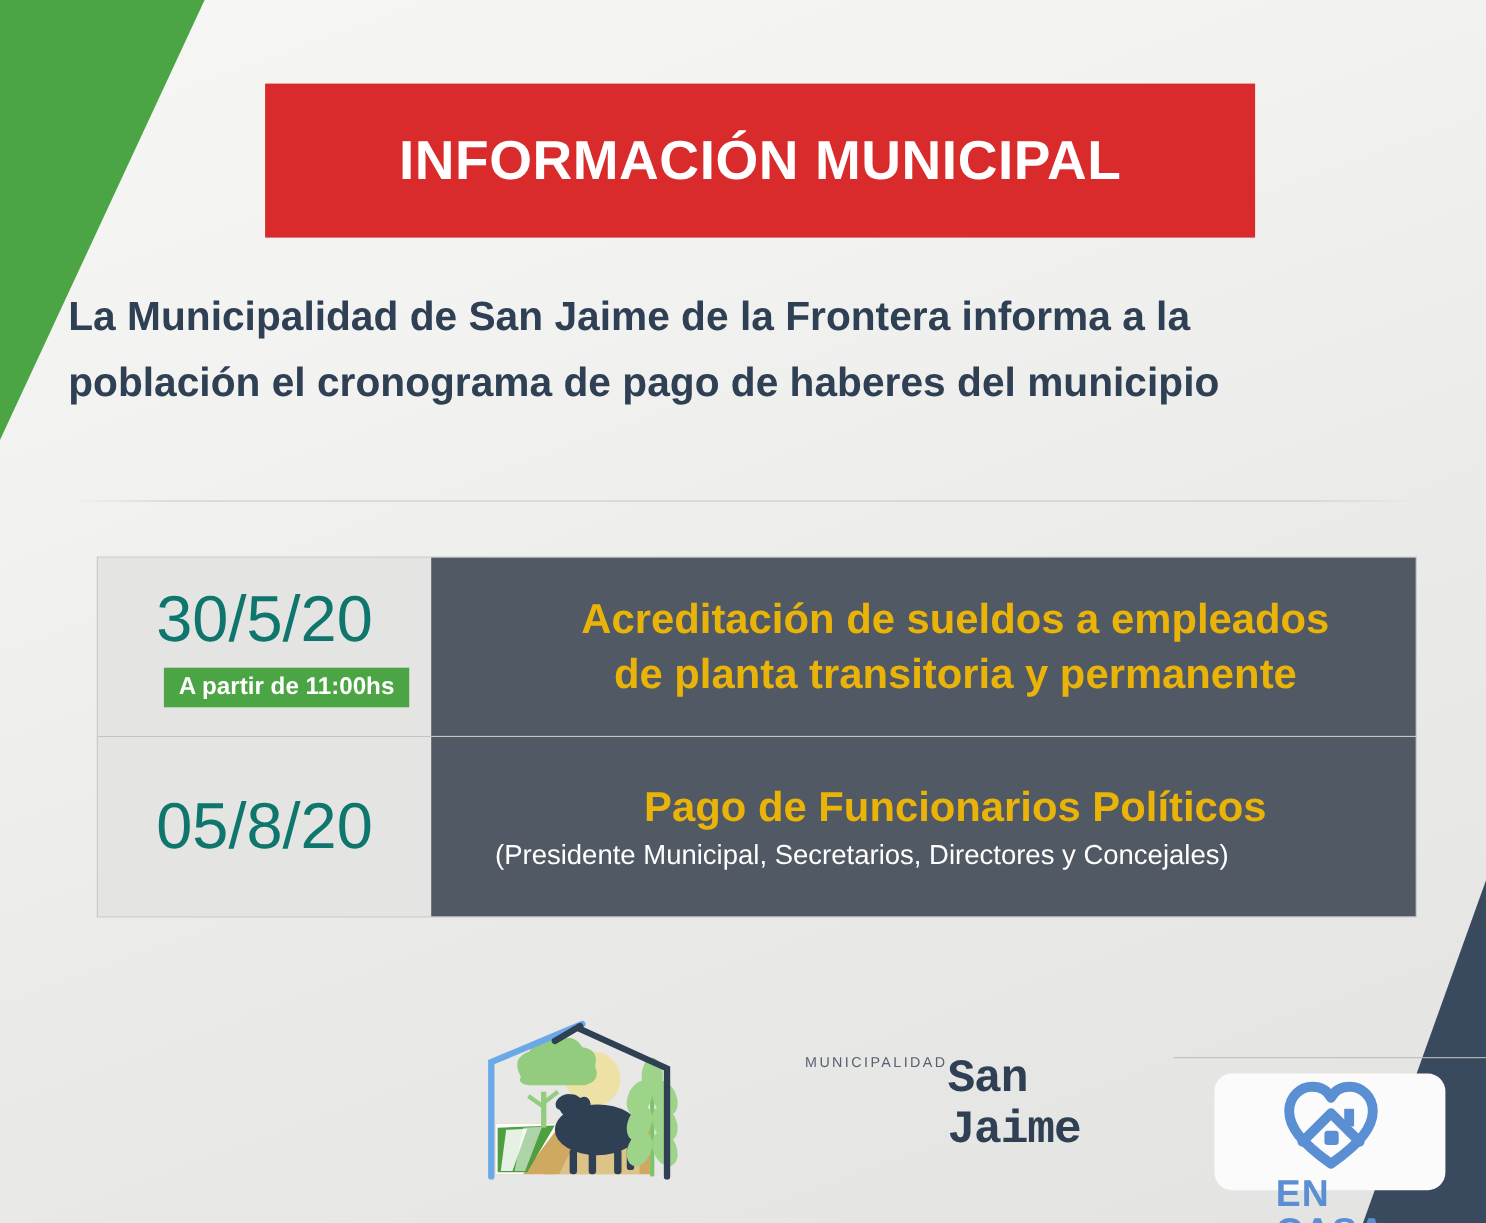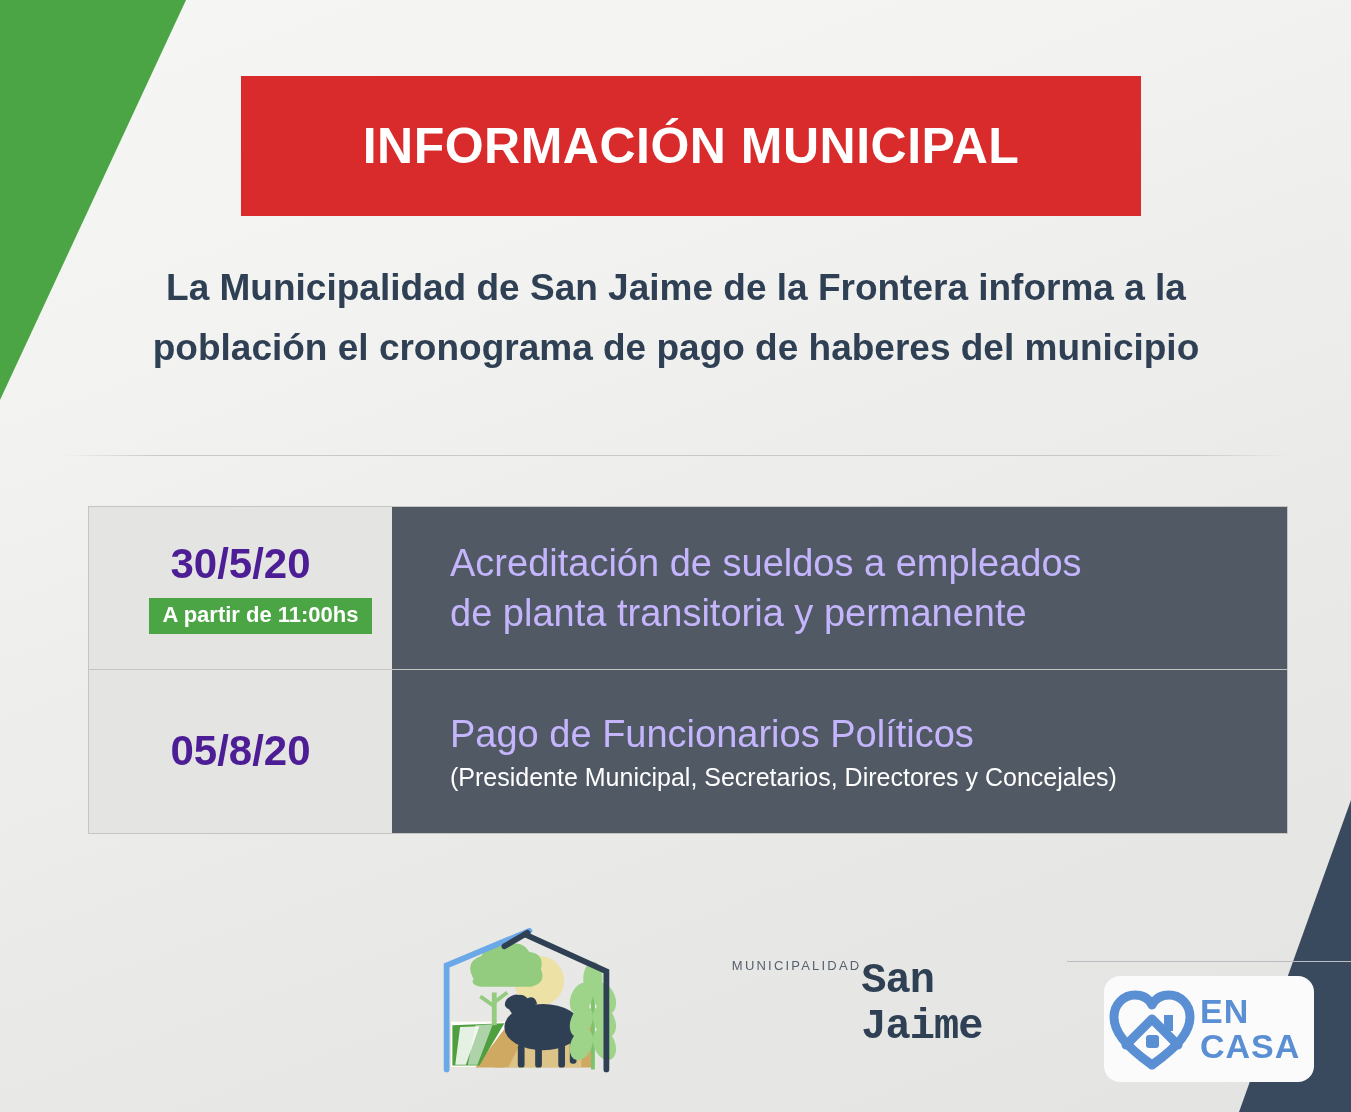--- a/index.html
+++ b/index.html
@@ -34,21 +34,20 @@
     color:#ffffff;
     font-size:50px;
     font-weight:bold;
     letter-spacing:0.5px;
     line-height:1;
     white-space:nowrap;
   }
   
   .intro{
     position:absolute;left:62px;top:258px;width:1228px;
-    text-align:center;
     color:#2f4054;
     font-size:37px;
     font-weight:bold;
     line-height:1.62;
     z-index:3;
   }
   .intro-line{display:block;}
   .divider{
     position:absolute;left:62px;top:455px;width:1228px;height:1px;
     background:linear-gradient(90deg,rgba(190,190,188,0) 0%,#c9c9c6 8%,#c9c9c6 92%,rgba(190,190,188,0) 100%);
@@ -79,42 +78,43 @@
     flex:1 1 auto;
     background:#515965;
     box-sizing:border-box;
     padding:18px 0 18px 58px;
     display:flex;flex-direction:column;
     justify-content:center;
   }
   .row-1 .cell-date,.row-1 .cell-desc{min-height:162px;}
   .row-2 .cell-date,.row-2 .cell-desc{min-height:163px;}
   .date-text{
-    color:#4c1d95;
-    font-size:42px;
-    font-weight:700;
+    color:#0f766e;
+    font-size:59px;
+    font-weight:400;
     line-height:1.05;
     letter-spacing:0px;
   }
   .date-badge{
     margin-top:12px;
     background:#4ca544;
     color:#ffffff;
     font-size:22px;
     font-weight:bold;
     padding:5px 13px 6px 13px;
     line-height:1.1;
     white-space:nowrap;
     margin-left:40px;
   }
   .desc-main{
-    color:#c4b5fd;
+    color:#eab308;
     font-size:38px;
-    font-weight:400;
+    font-weight:700;
     line-height:1.32;
+    text-align:center;
   }
   .desc-main .dl{display:block;}
   .desc-sub{
     color:#ffffff;
     font-size:25px;
     font-weight:300;
     line-height:1.3;
     margin-top:2px;
   }
   
@@ -157,20 +157,21 @@
     line-height:1.1;
   }
   
   .encasa{
     position:absolute;left:1104px;top:976px;
     width:210px;height:106px;
     background:#fbfbfb;
     border-radius:16px;
     display:flex;align-items:center;
     z-index:5;
+    flex-direction:column;
   }
   .encasa-icon{width:92px;height:88px;margin-left:2px;flex:0 0 92px;}
   .encasa-text{
     color:#5b8fd4;
     font-size:34px;
     font-weight:bold;
     line-height:1.02;
     letter-spacing:1px;
     margin-left:2px;
   }

